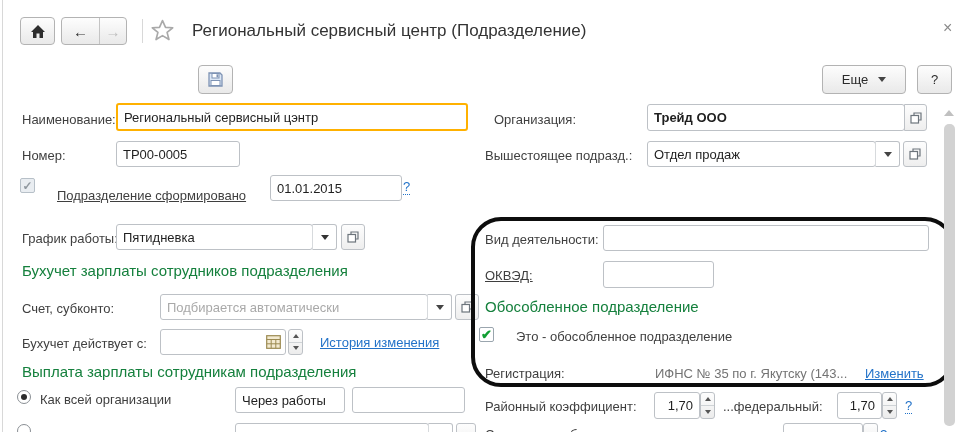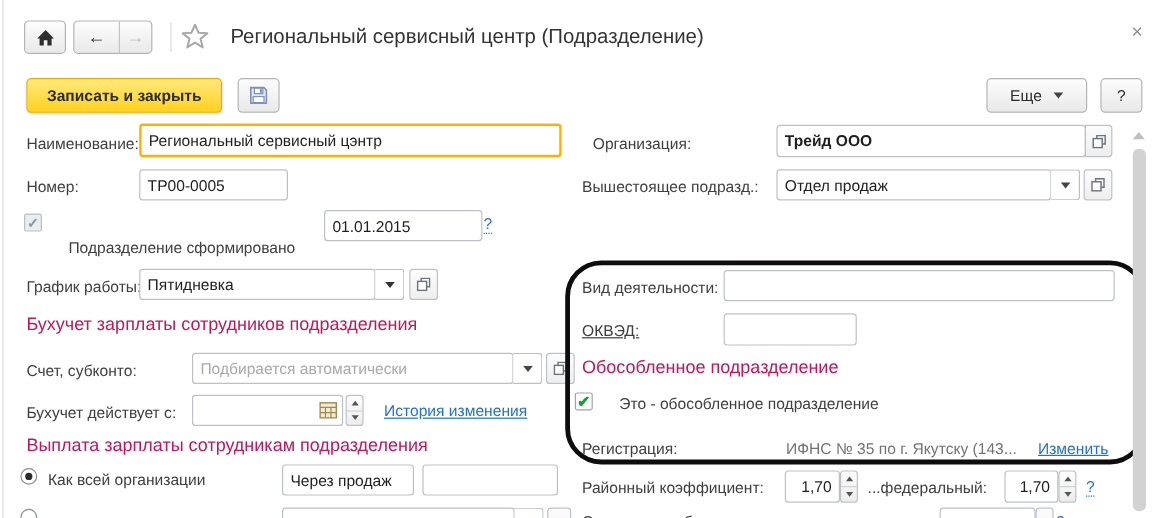--- a/index.html
+++ b/index.html
@@ -11,21 +11,21 @@
   .abs { position:absolute; }
   .lbl { position:absolute; white-space:nowrap; color:#3f3f3f; font-size:13px; }
   .inp {
     position:absolute; height:26px; border:1px solid #bdc1c6; border-radius:3px;
     background:#fff; color:#1f1f1f; font-size:13px; padding:0 6px;
     display:flex; align-items:center; white-space:nowrap; overflow:hidden;
   }
   .inp.focus { border:2px solid #ffb100; }
   .inp.ph { color:#a9a9a9; }
   .inp.num { justify-content:flex-end; }
-  .sect { position:absolute; color:#be185d; font-size:15px; white-space:nowrap; }
+  .sect { position:absolute; color:#15803d; font-size:15px; white-space:nowrap; }
   .link { position:absolute; color:#2272c8; font-size:13px; text-decoration:underline; white-space:nowrap; cursor:pointer; }
   .help { position:absolute; color:#2272c8; font-size:13px; border-bottom:1px dotted #2272c8; cursor:pointer; }
   .blueval { position:absolute; color:#737373; font-size:13px; white-space:nowrap; }
   .btn {
     position:absolute; border:1px solid #b3b3b3; border-radius:4px;
     background:linear-gradient(#fdfdfd,#e9e9e9);
     display:flex; align-items:center; justify-content:center; font-size:13px; color:#2b2b2b; cursor:pointer;
   }
   .btn-yellow {
     position:absolute; border:1px solid #e2af00; border-radius:4px;
@@ -93,21 +93,20 @@
   </div>
   <div class="vline" style="left:142px; top:19px; width:1px; height:24px;"></div>
   <div class="abs" style="left:150px; top:18px;">
     <svg width="25" height="25" viewBox="0 0 24 24">
       <path d="M12 2.5 L14.9 9 L21.8 9.4 L16.4 13.8 L18.2 20.7 L12 16.9 L5.8 20.7 L7.6 13.8 L2.2 9.4 L9.1 9 Z" fill="#fff" stroke="#a9a9a9" stroke-width="1.6" stroke-linejoin="round"></path>
     </svg>
   </div>
   <div class="title" style="left:192px; top:21px;">Региональный сервисный центр (Подразделение)</div>
   <div class="close-x" style="left:943px; top:20px;">×</div>
 
-  <div class="btn-yellow" style="left:22px; top:65px; width:163px; height:29px;">Записать и закрыть</div>
   <div class="btn" style="left:198px; top:65px; width:35px; height:29px;">
     <svg width="17" height="17" viewBox="0 0 17 17">
       <path d="M2 2 H13 L15 4 V15 H2 Z" fill="#dce7f5" stroke="#7e93b4" stroke-width="1.3"></path>
       <rect x="5" y="2.5" width="7" height="4.5" fill="#fff" stroke="#7e93b4" stroke-width="1"></rect>
       <rect x="9.5" y="3.3" width="1.8" height="3" fill="#7e93b4"></rect>
       <rect x="4" y="9.5" width="9" height="5" fill="#fff" stroke="#7e93b4" stroke-width="1"></rect>
     </svg>
   </div>
   <div class="btn" style="left:822px; top:65px; width:84px; height:29px; gap:10px;">
     <span>Еще</span>
@@ -115,21 +114,21 @@
   </div>
   <div class="btn" style="left:917px; top:65px; width:35px; height:29px;">?</div>
 
   <div class="lbl" style="left:22px; top:112px;">Наименование:</div>
   <div class="inp focus" style="left:116px; top:103px; width:352px; height:28px;">Региональный сервисный цэнтр</div>
 
   <div class="lbl" style="left:22px; top:148px;">Номер:</div>
   <div class="inp" style="left:116px; top:141px; width:124px;">ТР00-0005</div>
 
   <div class="chk disabled" style="left:20px; top:178px;">✓</div>
-  <div class="lbl" style="left:57px; top:199px;">Подразделение сформировано</div>
+  <div class="lbl" style="left:57px; top:188px;text-decoration:underline;">Подразделение сформировано</div>
   <div class="inp" style="left:270px; top:175px; width:132px;">01.01.2015</div>
   <div class="help" style="left:403px; top:179px;">?</div>
 
   <div class="lbl" style="left:22px; top:231px;">График работы:</div>
   <div class="inp" style="left:116px; top:224px; width:197px;">Пятидневка</div>
   <div class="ddbtn" style="left:312px; top:224px; width:25px; height:26px;">
     <span class="caret" style="border-top-color:#333;"></span>
   </div>
   <div class="openbtn" style="left:341px; top:224px; width:24px; height:26px;">
     <svg width="12" height="12" viewBox="0 0 12 12">
@@ -171,21 +170,21 @@
     <div>
         <span class="tri-dn"></span>
       </div>
   </div>
   <div class="link" style="left:320px; top:335px;">История изменения</div>
 
   <div class="sect" style="left:22px; top:363px;">Выплата зарплаты сотрудникам подразделения</div>
 
   <div class="radio sel" style="left:17px; top:390px;"></div>
   <div class="lbl" style="left:40px; top:392px;">Как всей организации</div>
-  <div class="inp" style="left:235px; top:387px; width:110px;">Через продаж</div>
+  <div class="inp" style="left:235px; top:387px; width:110px;">Через работы</div>
   <div class="inp" style="left:352px; top:387px; width:113px;"></div>
 
   <div class="radio" style="left:17px; top:424px;"></div>
   <div class="inp" style="left:235px; top:423px; width:194px;"></div>
   <div class="ddbtn" style="left:428px; top:423px; width:25px; height:26px;"></div>
   <div class="openbtn" style="left:456px; top:423px; width:20px; height:26px;"></div>
 
   <div class="lbl" style="left:494px; top:112px;">Организация:</div>
   <div class="inp" style="left:647px; top:104px; width:258px; height:27px; font-weight:bold;">Трейд ООО</div>
   <div class="openbtn" style="left:904px; top:104px; width:23px; height:27px; border-radius:0 3px 3px 0;">

